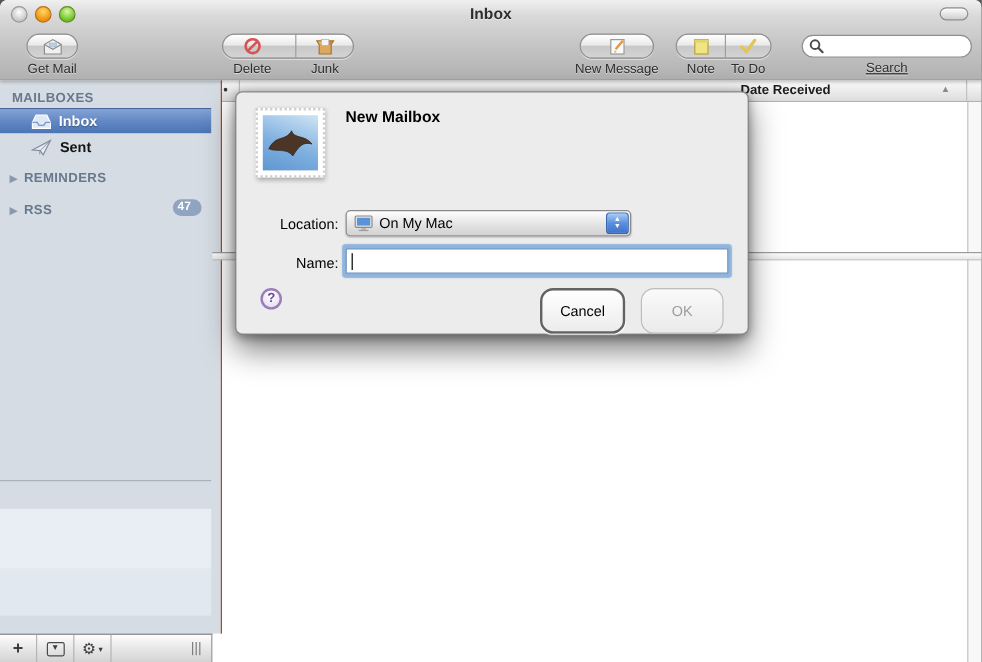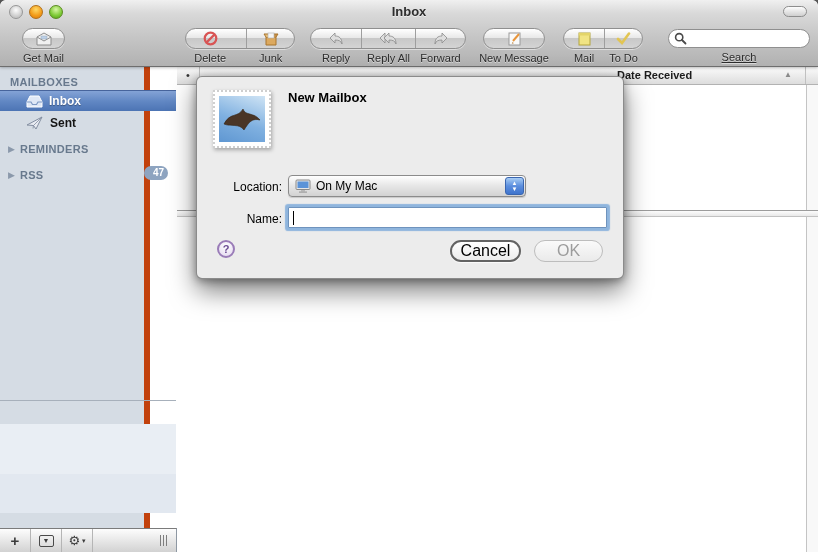--- a/index.html
+++ b/index.html
@@ -32,37 +32,37 @@
               white-space:nowrap; font-size:11px; color:#2c2c2c; text-shadow:0 1px 0 rgba(255,255,255,.5); }
   .icon-svg { display:block; }
 
   .search-cap { position:absolute; left:668px; top:29px; width:142px; height:19px;
                 border-radius:10px; border:1px solid #8f8f8f; background:#fff;
                 display:flex; align-items:center; padding-left:5px; }
   .search-label { position:absolute; left:668px; top:51px; width:142px; text-align:center;
                   font-size:11px; color:#2c2c2c; text-shadow:0 1px 0 rgba(255,255,255,.5);text-decoration:underline; }
 
   
-  .sidebar { position:absolute; left:0; top:67px; width:150px; height:461px;
-             background:#d5dce4; border-right:6px solid #c2410c; z-index:1; }
+  .sidebar { position:absolute; left:0; top:67px; width:185px; height:461px;
+             background:#d5dce4; border-right:1px solid #c2410c; z-index:1; }
   .sec-head { position:absolute; left:10px; font-size:11px; font-weight:bold;
               color:#68798d; letter-spacing:.3px; }
   .side-row { position:absolute; left:0; width:176px; height:21px; display:flex; align-items:center; }
   .row-inbox { top:23px; background:linear-gradient(180deg,#84a3d6 0%,#6288c4 50%,#4c74b4 100%);
                border-top:1px solid #47649c; }
   .row-inbox .lbl { color:#fff; font-weight:bold; font-size:12px; text-shadow:0 1px 1px rgba(0,0,0,.35); }
   .row-sent { top:45px; }
   .row-sent .lbl { color:#151515; font-weight:600; font-size:12px; }
   .side-icon { margin:0 6px 0 26px; }
   .disc { font-size:9px; color:#8b99ab; margin:0 5px 0 8px; }
   .group-row { position:absolute; left:0; width:176px; height:16px; display:flex; align-items:center; }
   .group-row .g-lbl { font-size:11px; font-weight:bold; color:#68798d; letter-spacing:.3px; }
   .badge { position:absolute; right:8px; top:-1px; min-width:24px; height:14px; border-radius:8px;
            background:#8ea4c0; color:#fff; font-size:10px; font-weight:bold;
-           text-align:right; line-height:14px; padding:0 4px; }
+           text-align:left; line-height:14px; padding:0 4px; }
 
   .activity-divider { position:absolute; left:0; top:333px; width:176px; border-top:1px solid #a7b0bb; }
   .activity-head { position:absolute; left:0; top:338px; width:176px; text-align:center;
                    font-size:11px; font-weight:bold; color:#8795a6; letter-spacing:.4px; }
   .act-stripe1 { position:absolute; left:0; top:357px; width:176px; height:50px; background:#e9eef4; }
   .act-stripe2 { position:absolute; left:0; top:407px; width:176px; height:39px; background:#e2e8f0; }
 
   
   .bottombar { position:absolute; left:0; top:528px; width:177px; height:24px; z-index:3;
                background:linear-gradient(#fdfdfd,#d2d2d2); border-top:1px solid #7b7b7b;
@@ -116,21 +116,21 @@
                   align-items:center; justify-content:center; color:#fff; }
   .popup-arrows span { font-size:6px; line-height:6px; }
   .name-field { position:absolute; left:91px; top:130px; width:319px; height:21px;
                 background:#fff; border:1px solid #6f93bd; border-radius:1px;
                 box-shadow:0 0 1px 3px rgba(120,168,217,.8); }
   .caret-bar { position:absolute; left:4px; top:3px; width:1px; height:14px; background:#000; }
   .help-btn { position:absolute; left:20px; top:163px; width:18px; height:18px; border-radius:50%;
               background:radial-gradient(circle at 50% 30%,#ffffff,#e3d7ef);
               border:2px solid #9a7cb8; color:#6a4a93; font-size:11px; font-weight:bold;
               display:flex; align-items:center; justify-content:center; }
-  .btn { position:absolute; top:163px; height:22px; border-radius:11px; font-size:16px;
+  .btn { position:absolute; top:163px; height:38px; border-radius:11px; font-size:12px;
          display:flex; align-items:center; justify-content:center; }
   .btn-cancel { left:253px; width:71px; background:linear-gradient(#ffffff,#ececec);
                 border:2px solid #636363; color:#000; box-shadow:0 1px 1px rgba(255,255,255,.8); }
   .btn-ok { left:337px; width:69px; background:linear-gradient(#fafafa,#eaeaea);
             border:1px solid #bdbdbd; color:#9c9c9c; }
 </style>
 </head>
 <body>
 
 <div class="window">
@@ -165,60 +165,39 @@
         <svg class="icon-svg" width="16" height="15" viewBox="0 0 16 15">
           <path d="M3 6 h10 v8 h-10 z" fill="#dca95f" stroke="#a8742f"></path>
           <path d="M3 6 L1 3 h6 l2 3" fill="#e8c07a" stroke="#a8742f"></path>
           <path d="M13 6 L15 3 h-5 l-2 3" fill="#c89045" stroke="#a8742f"></path>
           <rect x="5" y="2" width="6" height="5" fill="#f4f4f4" stroke="#b0b0b0" stroke-width=".6"></rect>
         </svg>
         <span class="tb-label">Junk</span>
       </div>
     </div>
 
-    <div class="cap" style="left:310px;width:156px;">
-      <div class="cell" style="width:50px;">
-        <svg class="icon-svg" width="16" height="13" viewBox="0 0 16 13">
-          <path d="M7 1 L2 6 L7 11 V8 C11 8 13 9 14 12 C14 6 11 4 7 4 Z" fill="#dedede" stroke="#8a8a8a" stroke-width=".8"></path>
-        </svg>
-        <span class="tb-label">Reply</span>
-      </div>
-      <div class="cell" style="width:54px;">
-        <svg class="icon-svg" width="19" height="13" viewBox="0 0 19 13">
-          <path d="M6 1 L1 6 L6 11 V8 L6 4 Z" fill="#dedede" stroke="#8a8a8a" stroke-width=".8"></path>
-          <path d="M10 1 L5 6 L10 11 V8 C14 8 16 9 17 12 C17 6 14 4 10 4 Z" fill="#dedede" stroke="#8a8a8a" stroke-width=".8"></path>
-        </svg>
-        <span class="tb-label">Reply All</span>
-      </div>
-      <div class="cell" style="width:50px;">
-        <svg class="icon-svg" width="16" height="13" viewBox="0 0 16 13">
-          <path d="M9 1 L14 6 L9 11 V8 C5 8 3 9 2 12 C2 6 5 4 9 4 Z" fill="#dedede" stroke="#8a8a8a" stroke-width=".8"></path>
-        </svg>
-        <span class="tb-label">Forward</span>
-      </div>
-    </div>
 
     <div class="cap" style="left:483px;width:62px;">
       <div class="cell" style="width:60px;">
         <svg class="icon-svg" width="15" height="15" viewBox="0 0 15 15">
           <rect x="2" y="2" width="11" height="12" fill="#fafafa" stroke="#9a9a9a"></rect>
           <line x1="12" y1="3" x2="6" y2="10" stroke="#e8963c" stroke-width="2"></line>
           <path d="M5.4 10.8 L4.8 13 L7 12.3 Z" fill="#caa06a"></path>
         </svg>
         <span class="tb-label">New Message</span>
       </div>
     </div>
 
     <div class="cap" style="left:563px;width:80px;">
       <div class="cell" style="width:40px;">
         <svg class="icon-svg" width="13" height="14" viewBox="0 0 13 14">
           <rect x="1" y="1" width="11" height="12" fill="#f1e484" stroke="#b4a53e"></rect>
           <rect x="1" y="1" width="11" height="2.5" fill="#e3d469"></rect>
         </svg>
-        <span class="tb-label">Mail</span>
+        <span class="tb-label">Note</span>
       </div>
       <div class="cell" style="width:38px;">
         <svg class="icon-svg" width="15" height="13" viewBox="0 0 15 13">
           <path d="M2 7 L6 11 L13 1.5" fill="none" stroke="#e2c553" stroke-width="2.6" stroke-linecap="round"></path>
         </svg>
         <span class="tb-label">To Do</span>
       </div>
     </div>
 
     <div class="search-cap">

